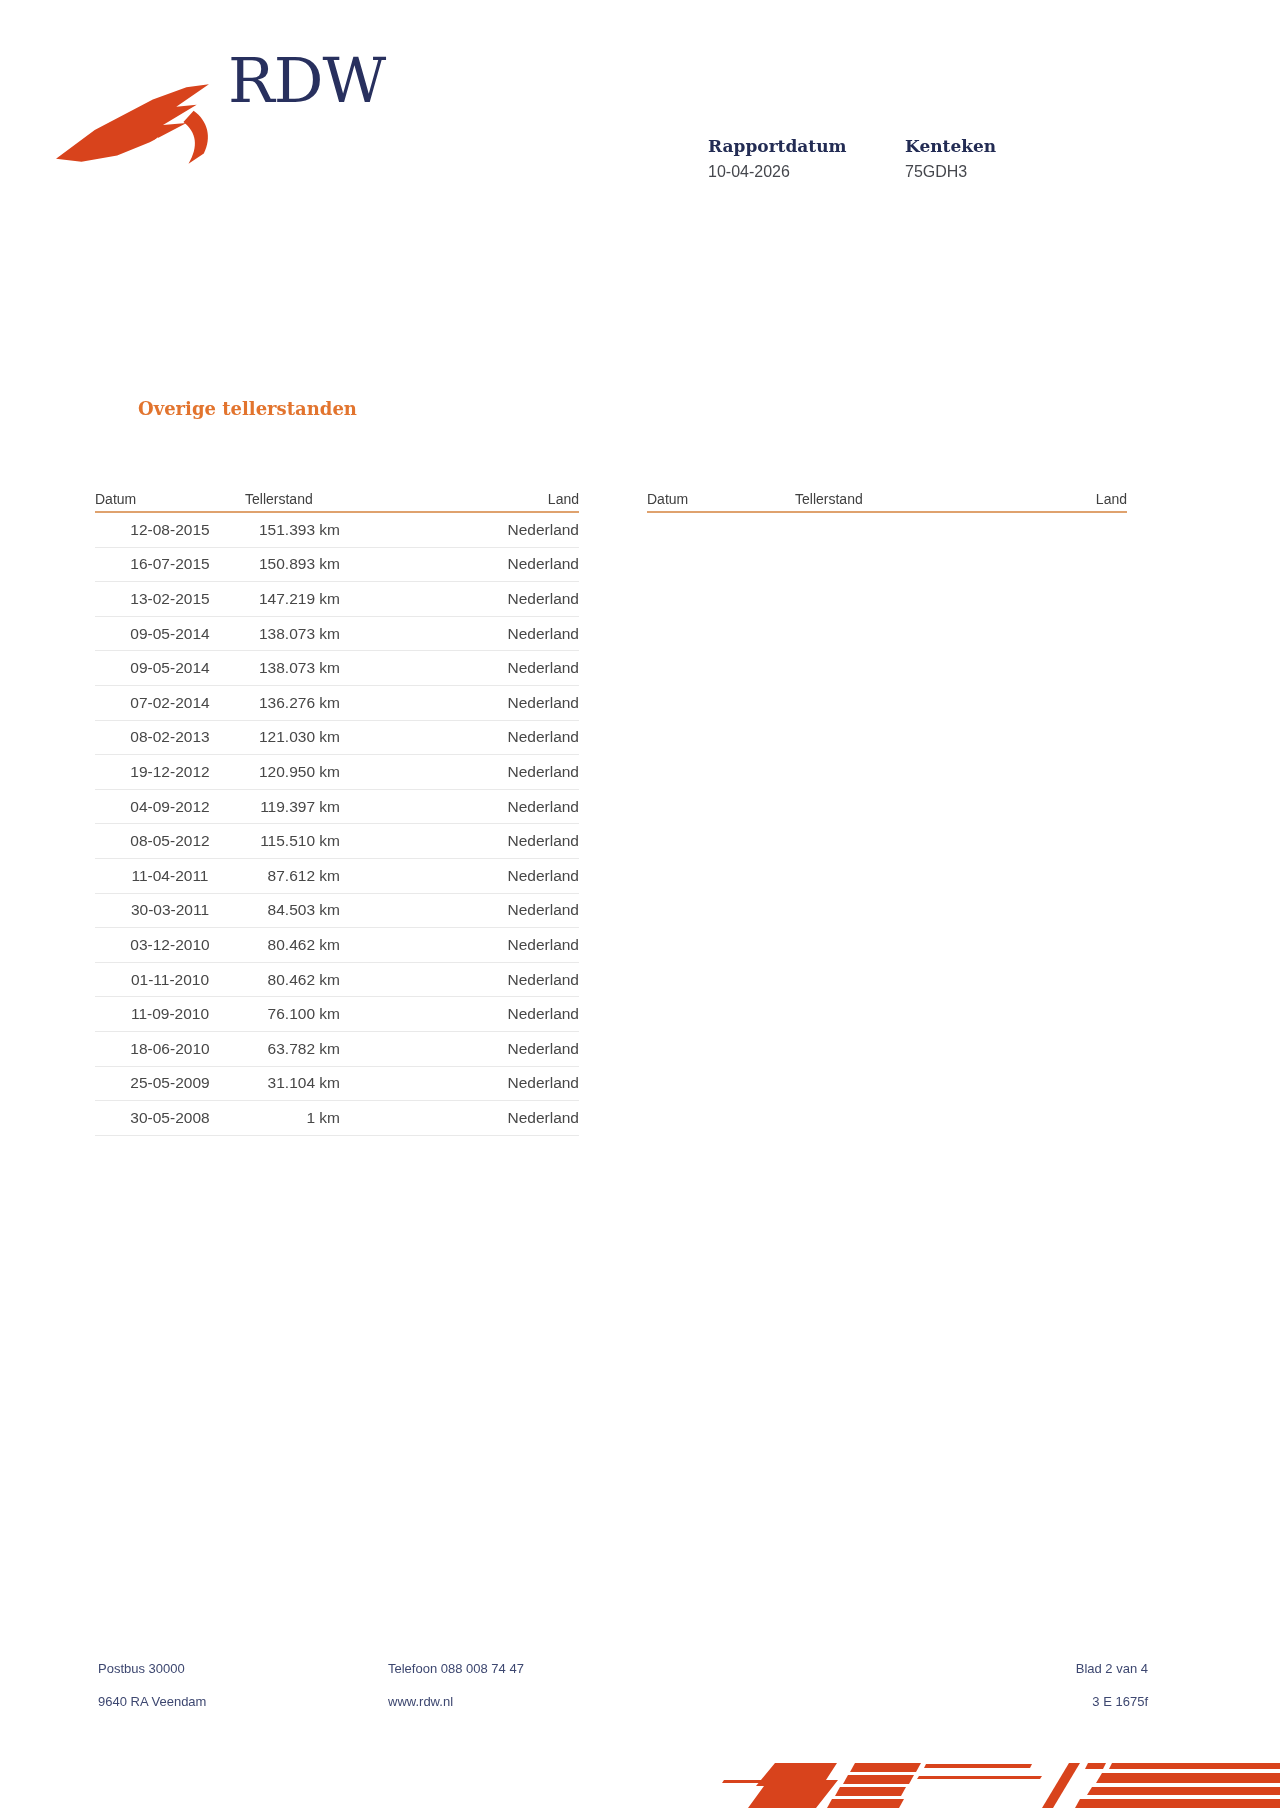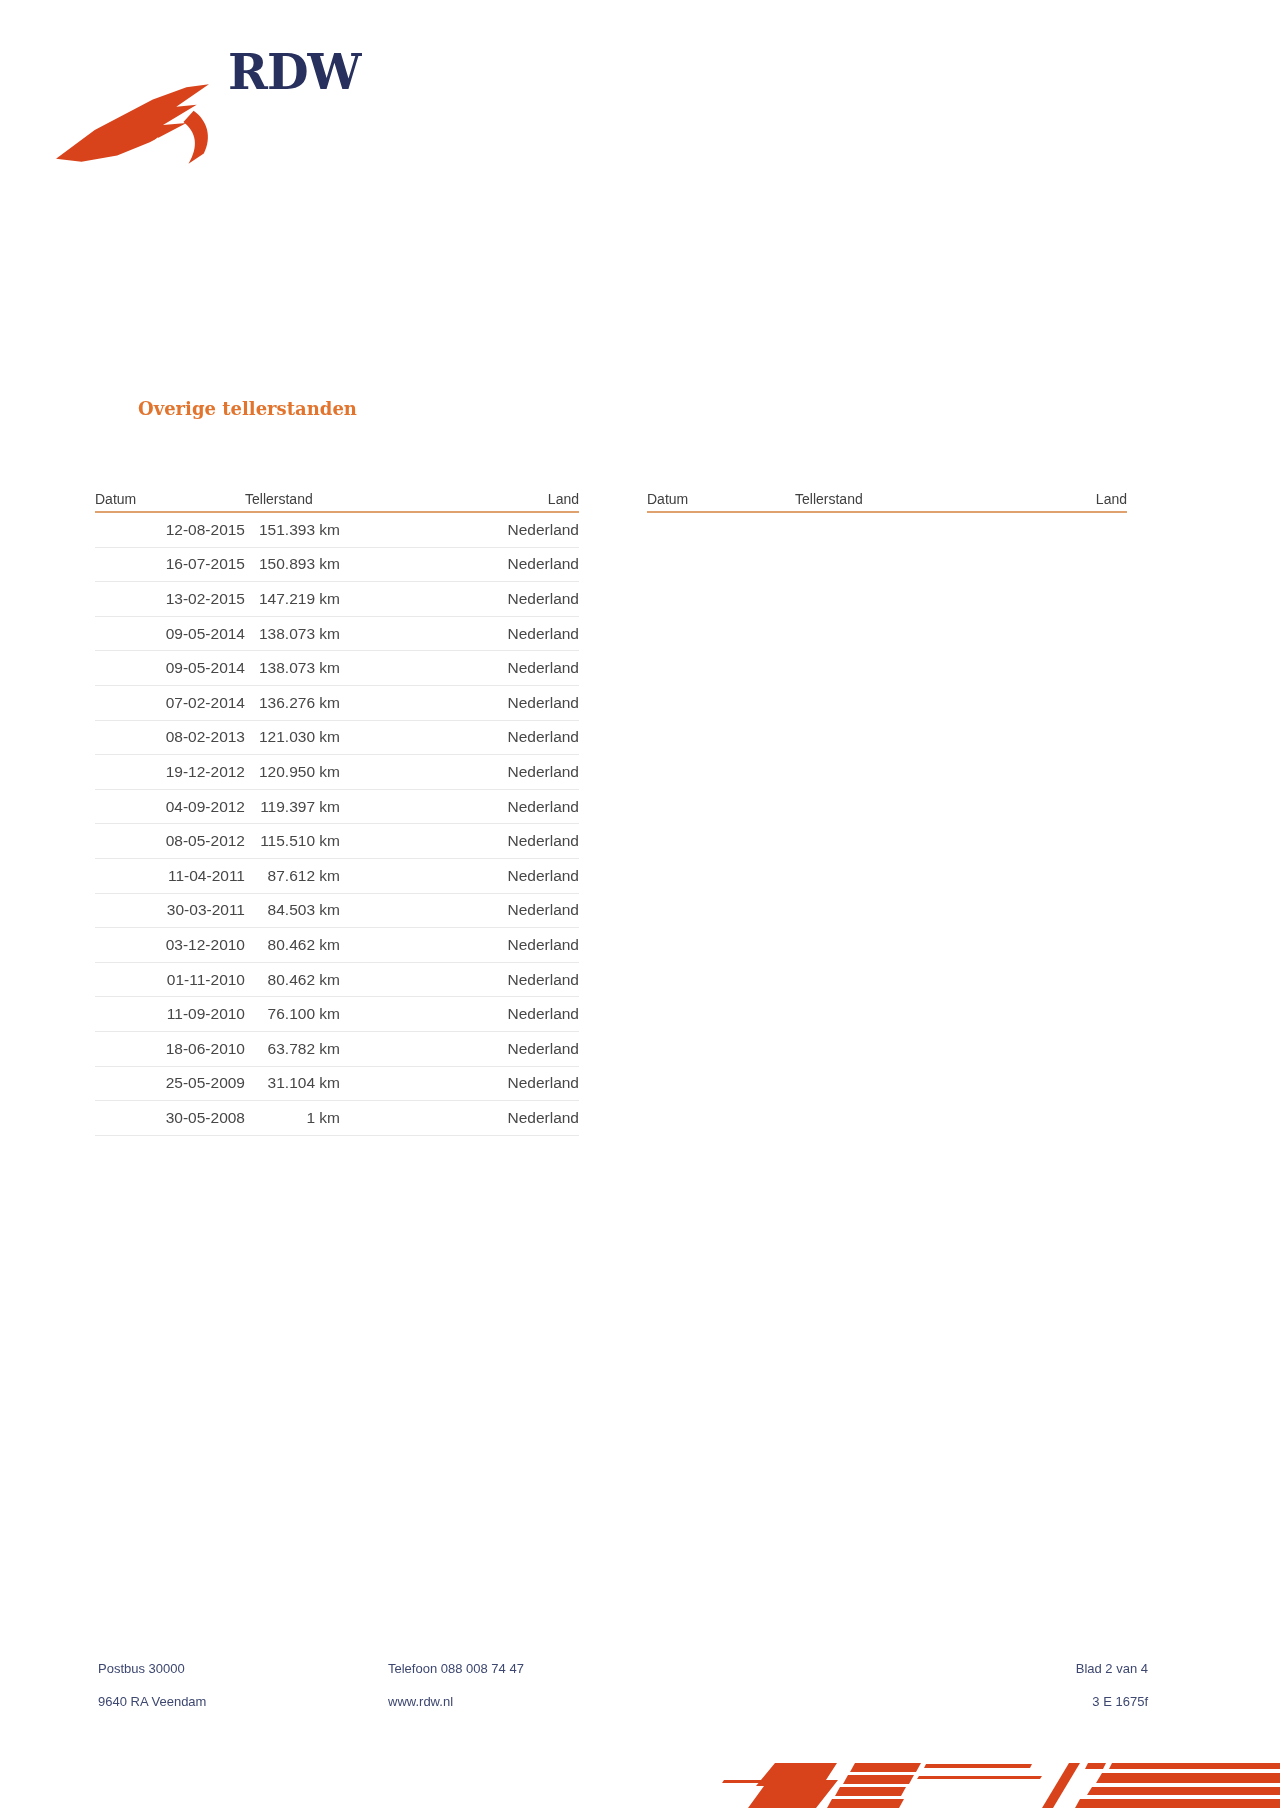--- a/index.html
+++ b/index.html
@@ -3,21 +3,21 @@
 <meta charset="utf-8">
 <style>
   * { margin:0; padding:0; box-sizing:border-box; }
   html,body { background:#ffffff; }
   body { font-family:"Liberation Sans", sans-serif; }
   .page { position:relative; width:1280px; height:1812px; background:#ffffff; overflow:hidden; }
 
   
   .feather { position:absolute; left:56px; top:84px; width:158px; height:80px; }
   .logo-text { position:absolute; left:228px; top:44px; font-family:"DejaVu Serif", serif;
-               font-size:48px; font-weight:700; letter-spacing:-1px; color:#28305E; }
+               font-size:62px; font-weight:400; letter-spacing:-1px; color:#28305E; }
   .doc-title { position:absolute; left:708px; top:56px; font-family:"DejaVu Serif", serif;
                font-size:37px; font-weight:600; color:#E2742E; white-space:nowrap; }
   .meta { position:absolute; left:708px; top:136px; display:flex; }
   .meta-block { width:197px; }
   .meta-label { font-family:"DejaVu Serif", serif; font-weight:bold; font-size:17px; color:#232C54; }
   .meta-value { margin-top:7px; font-size:16px; color:#45474D; }
 
   
   .section-title { position:absolute; left:98px; top:398px; font-family:"DejaVu Serif", serif;
                    font-weight:bold; font-size:18px; color:#E2742E;margin-left:40px; }
@@ -25,21 +25,21 @@
   
   .mtable { position:absolute; top:486px; }
   .mtable.left  { left:95px;  width:484px; }
   .mtable.right { left:647px; width:480px; }
   .thead, .trow { display:grid; grid-template-columns:150px 95px 1fr; align-items:center; }
   .mtable.right .thead { grid-template-columns:148px 95px 1fr; }
   .thead { height:27px; border-bottom:2px solid #DFA26E; font-weight:normal; font-size:14px; color:#404040; }
   .thead .h2 { text-align:left; }
   .thead .h3 { text-align:right; }
   .trow { height:34.6px; border-bottom:1px solid #E9E9E9; font-size:15.5px; color:#474747; }
-  .trow .c1 { text-align:right; }
+  .trow .c1 { text-align:center; }
   .trow .c2 { text-align:right; }
   .trow .c3 { text-align:right; }
 
   
   .footer-line { font-size:13px; color:#3D4770; line-height:18px; }
   .foot-left  { position:absolute; left:98px;  top:1660px; }
   .foot-mid   { position:absolute; left:388px; top:1660px; }
   .foot-right { position:absolute; right:132px; top:1660px; text-align:right; }
   .footer-line + .footer-line { margin-top:15px; }
 
@@ -52,20 +52,30 @@
 <div class="page">
 
   <svg class="feather" viewBox="0 0 155 78" aria-hidden="true">
     <path fill="#D8431C" d="M0,73 L38,45 L95,15 L128,3 L150,0 L118,22 L138,20 L105,40 L128,38 L92,57 L60,70 L25,76 Z"></path>
     <path fill="#ffffff" d="M86,64 L100,52 L106,66 Z"></path>
     <path fill="#D8431C" d="M135,26 C149,36 153,52 145,68 L130,78 C140,61 138,47 125,37 Z"></path>
   </svg>
   <div class="logo-text">RDW</div>
 
 
+  <div class="meta">
+    <div class="meta-block">
+      <div class="meta-label">Rapportdatum</div>
+      <div class="meta-value">10-04-2026</div>
+    </div>
+    <div class="meta-block">
+      <div class="meta-label">Kenteken</div>
+      <div class="meta-value">75GDH3</div>
+    </div>
+  </div>
 
   <h2 class="section-title">Overige tellerstanden</h2>
 
   <div class="mtable left">
     <div class="thead">
       <span class="h1">Datum</span>
       <span class="h2">Tellerstand</span>
       <span class="h3">Land</span>
     </div>
     <div class="tbody" id="rows-left">

